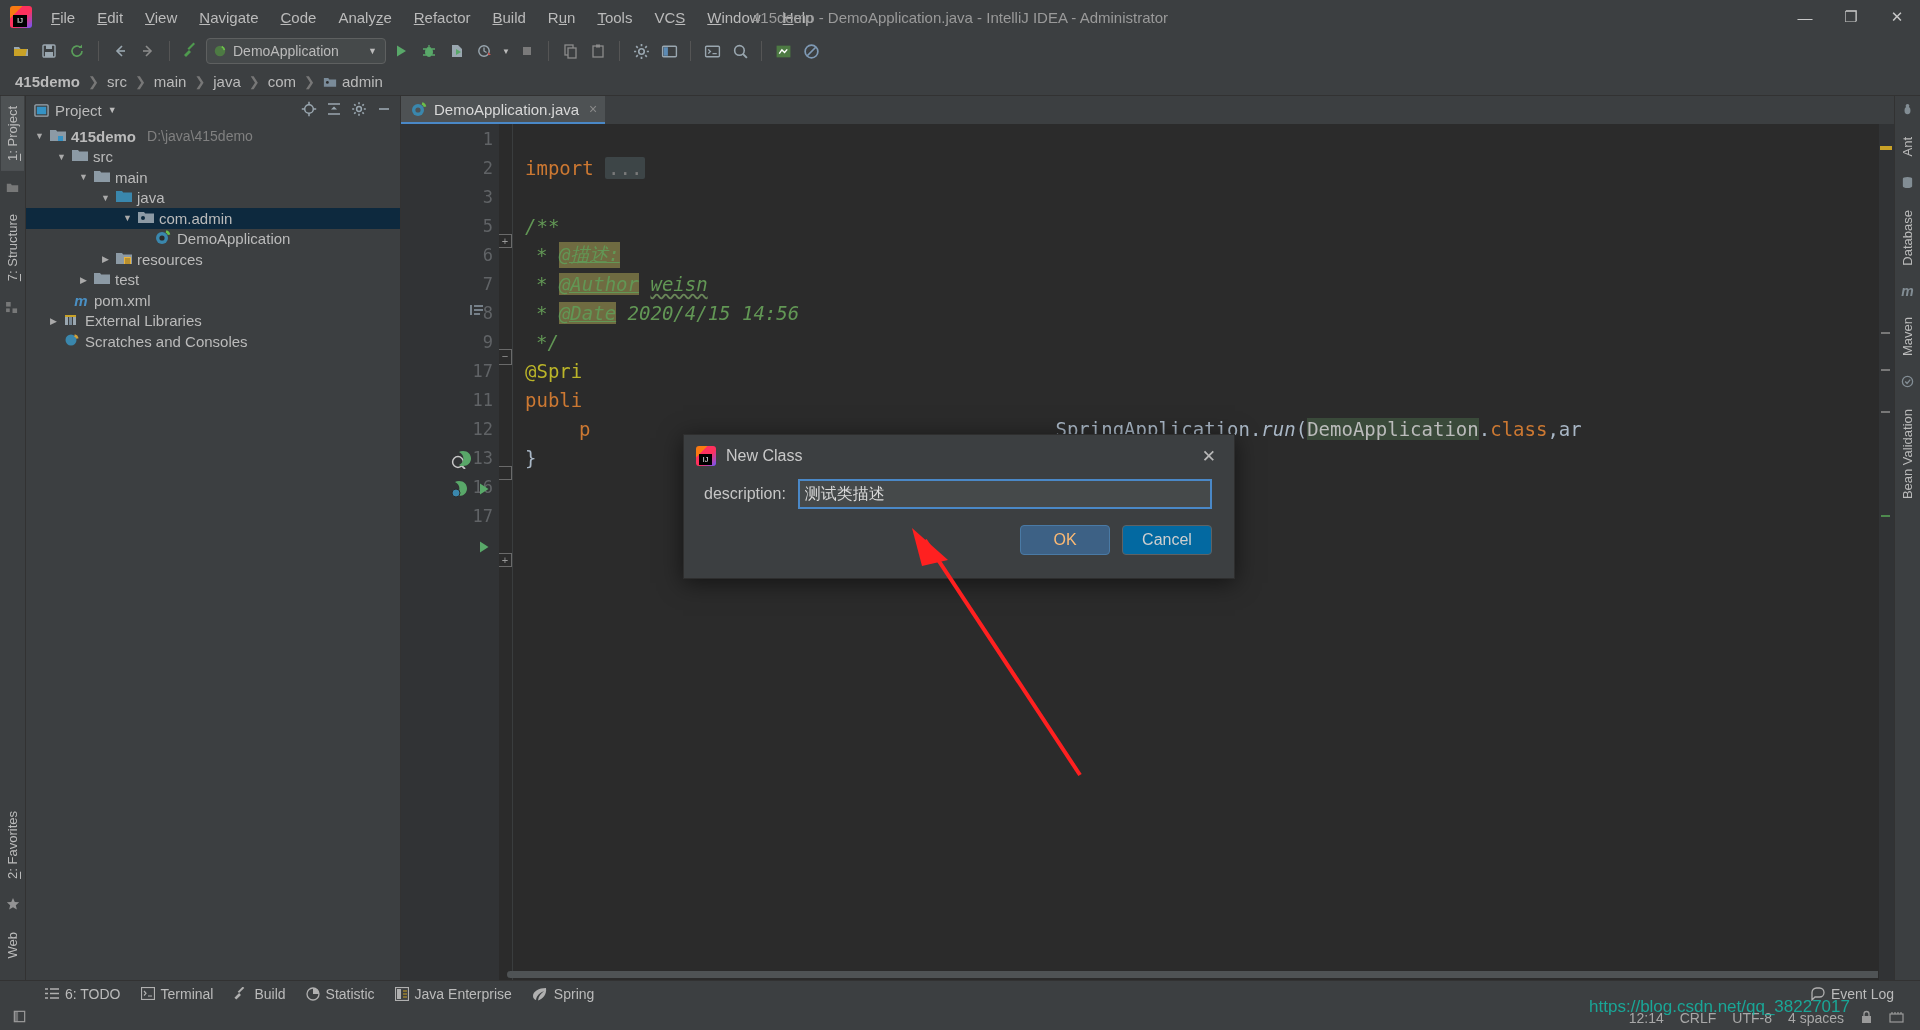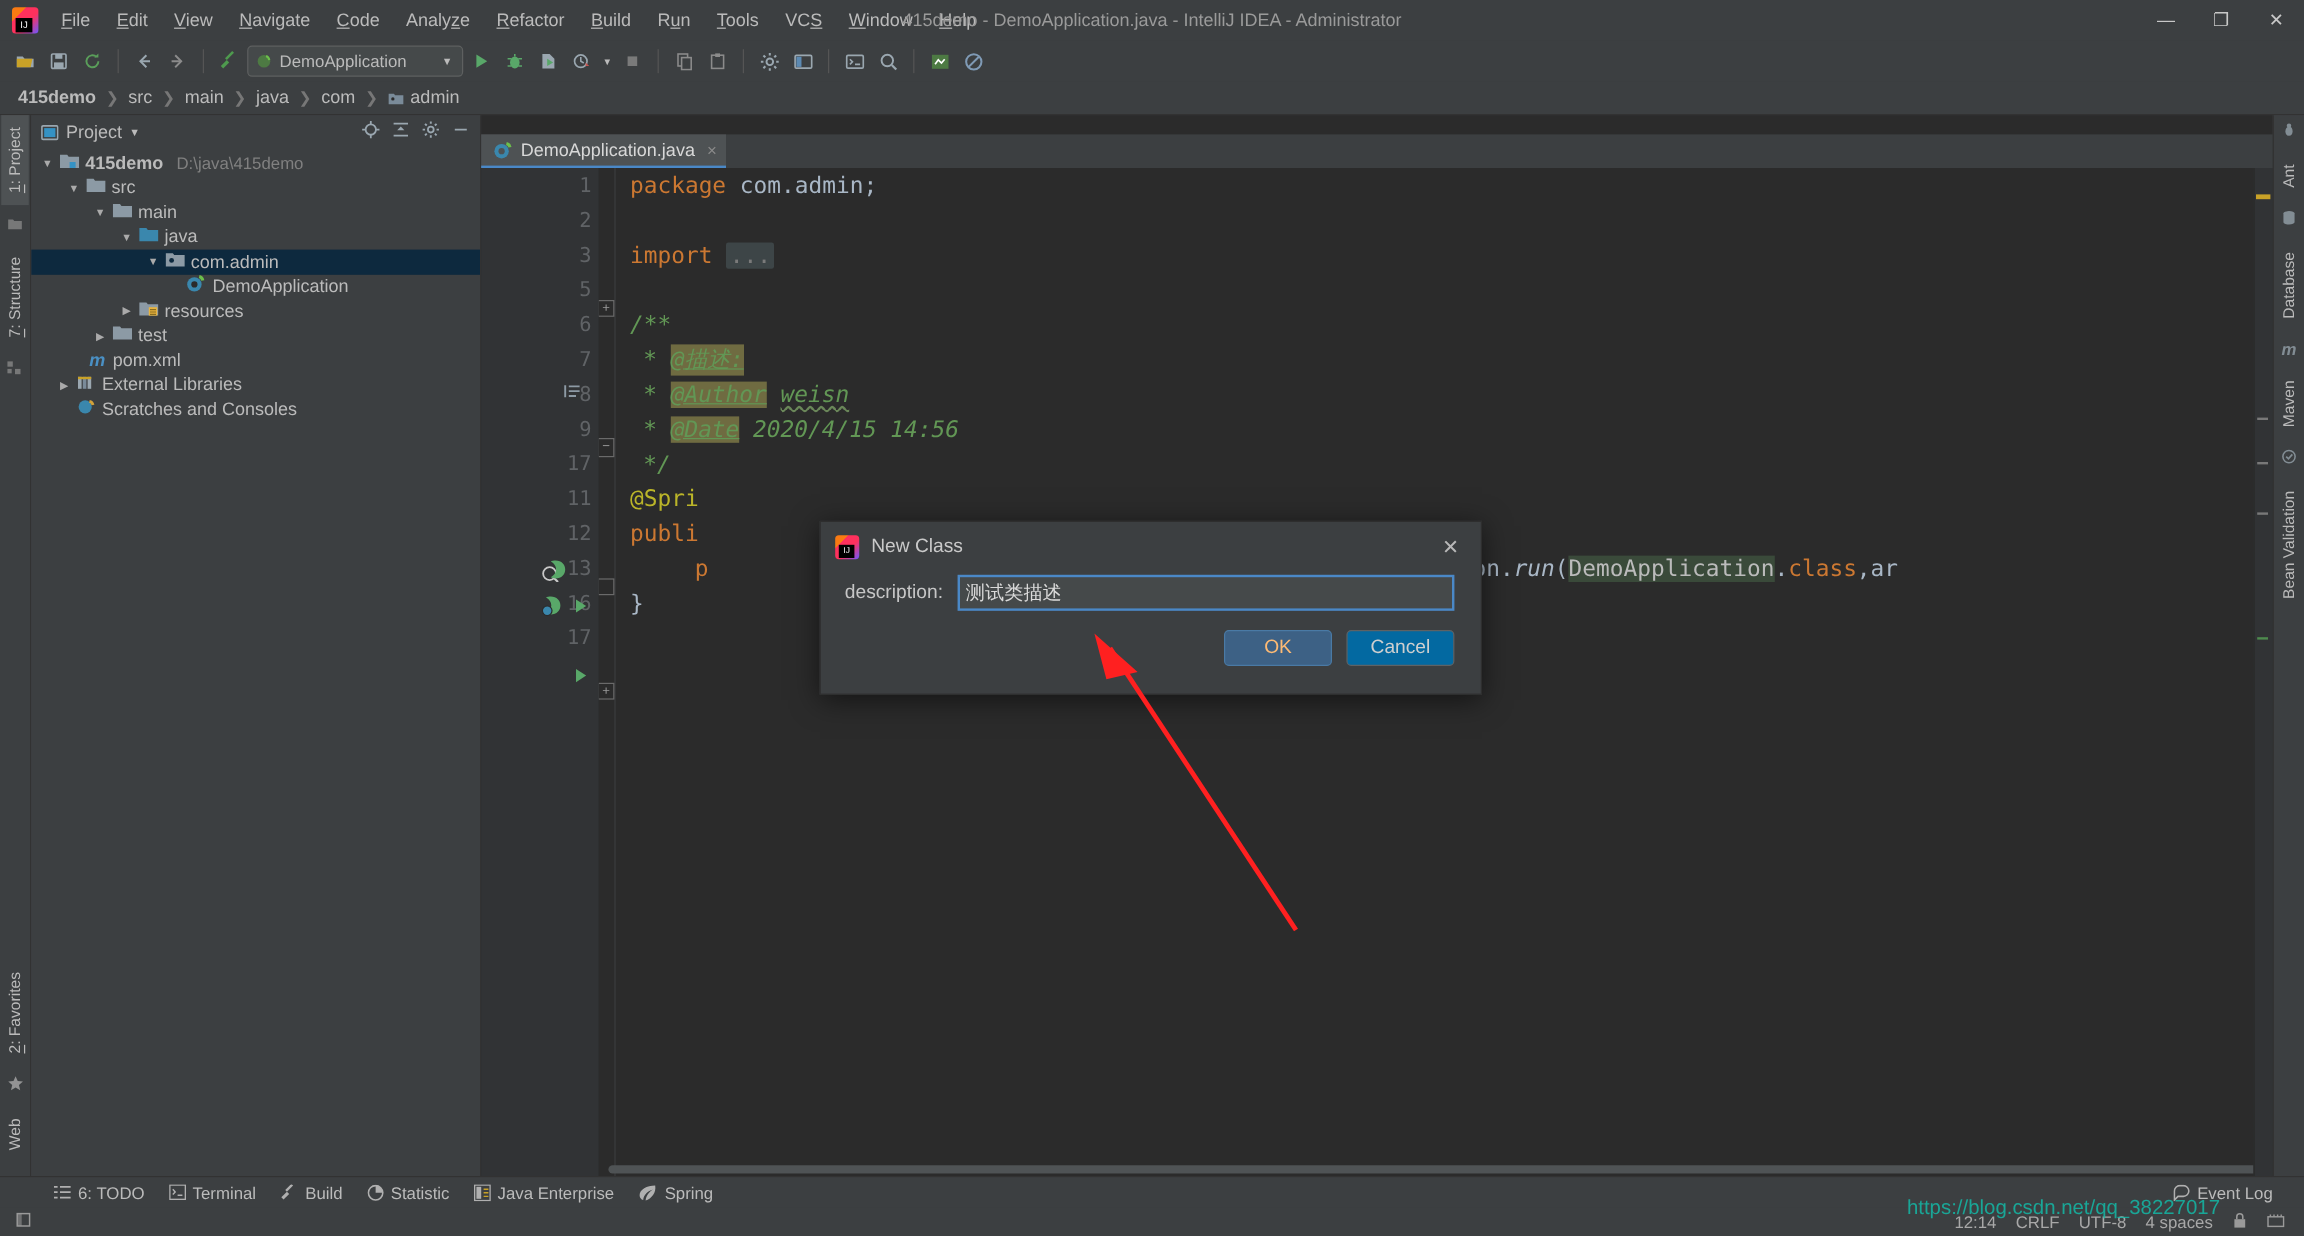--- a/index.html
+++ b/index.html
@@ -62,21 +62,21 @@
   .tree{ flex:1; overflow:hidden; padding-top:2px; font-size:15px; }
   .row{ height:20.5px; display:flex; align-items:center; gap:5px; white-space:nowrap; padding-right:6px;}
   .row.selected{ background:#0d293e; }
   .arrow{ width:11px; display:inline-block; text-align:center; font-size:9px; color:#aaa; flex:0 0 11px;}
   .nm{ color:#bbbbbb; }
   .nm.b{ font-weight:bold; }
   .path{ color:#808080; font-size:14px; margin-left:6px;}
 
   
   .editorarea{ flex:1; display:flex; flex-direction:column; min-width:0; background:#2b2b2b; }
-  .tabbar{ height:28px; background:#3c3f41; display:flex; align-items:flex-end; flex:0 0 28px;margin-top:16px; }
+  .tabbar{ height:28px; background:#3c3f41; display:flex; align-items:flex-end; flex:0 0 28px; }
   .etab{ height:28px; background:#4e5254; display:flex;align-items:center; gap:6px; padding:0 8px 0 10px;
          font-size:15px; color:#d8d8d8; border-bottom:2px solid #4a88c7;}
   .etab .x{ color:#8a8a8a; font-size:14px; margin-left:4px; }
 
   .editorwrap{ flex:1; display:flex; min-height:0; position:relative; }
   .gutter{ width:98px; background:#313335; flex:0 0 98px; position:relative; }
   .gline{ height:29px; display:flex; align-items:center; justify-content:flex-end; padding-right:6px;
           color:#606366; font-size:17px; font-family:"DejaVu Sans Mono", monospace; }
   .gmark{ position:absolute; }
   .code{ flex:1; position:relative; overflow:hidden; background:#2b2b2b; }
@@ -557,23 +557,20 @@
                 <path d="M3 1.5l8.5 5.5L3 12.5z" fill="#59a869"></path>
               </svg>
           </span>
         </div>
 
         <div class="code">
           <div class="vline" style="left:13px;"></div>
 
           <div style="position:absolute;left:-8px;top:0;"></div>
 
-          <div class="cline" style="padding-left:26px;">
-            <span class="kw">package</span><span>&nbsp;</span><span class="ident">com.admin;</span>
-          </div>
           <div class="cline"></div>
           <div class="cline" style="padding-left:26px;">
             <span class="kw">import</span><span>&nbsp;</span><span class="folded">...</span>
           </div>
           <div class="cline"></div>
           <div class="cline" style="padding-left:26px;">
             <span class="cmt">/**</span>
           </div>
           <div class="cline" style="padding-left:37px;">
             <span class="cmt">*</span><span>&nbsp;</span><span class="tag">@描述:</span>

